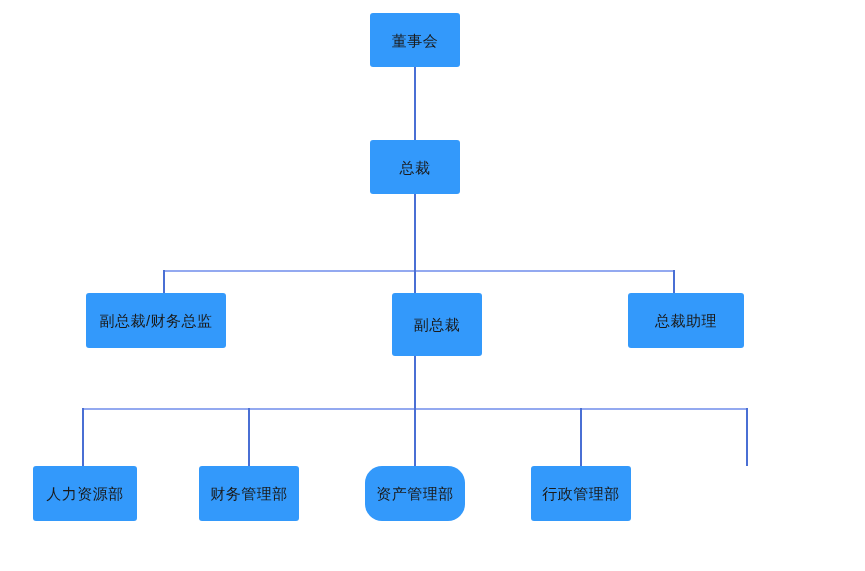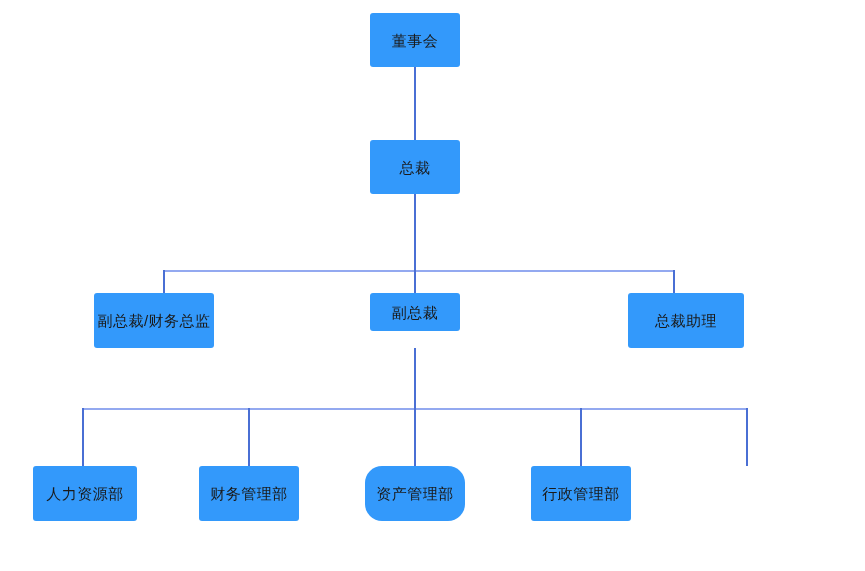--- a/index.html
+++ b/index.html
@@ -70,25 +70,25 @@
   <div class="connector v" style="left:746px; top:408px; height:58px;"></div>
 
   <div class="node" style="left:370px; top:13px; width:90px; height:54px;">
     <span>董事会</span>
   </div>
 
   <div class="node" style="left:370px; top:140px; width:90px; height:54px;">
     <span>总裁</span>
   </div>
 
-  <div class="node" style="left:94px; top:293px; width:120px; height:55px;align-items:center;">
+  <div class="node" style="left:86px; top:293px; width:140px; height:55px;align-items:center;">
     <span>副总裁/财务总监</span>
   </div>
 
-  <div class="node" style="left:370px; top:293px; width:90px; height:38px;text-align:right;">
+  <div class="node" style="left:392px; top:293px; width:90px; height:63px;text-align:right;">
     <span>副总裁</span>
   </div>
 
   <div class="node" style="left:628px; top:293px; width:116px; height:55px;">
     <span>总裁助理</span>
   </div>
 
   <div class="node" style="left:33px; top:466px; width:104px; height:55px;">
     <span>人力资源部</span>
   </div>

